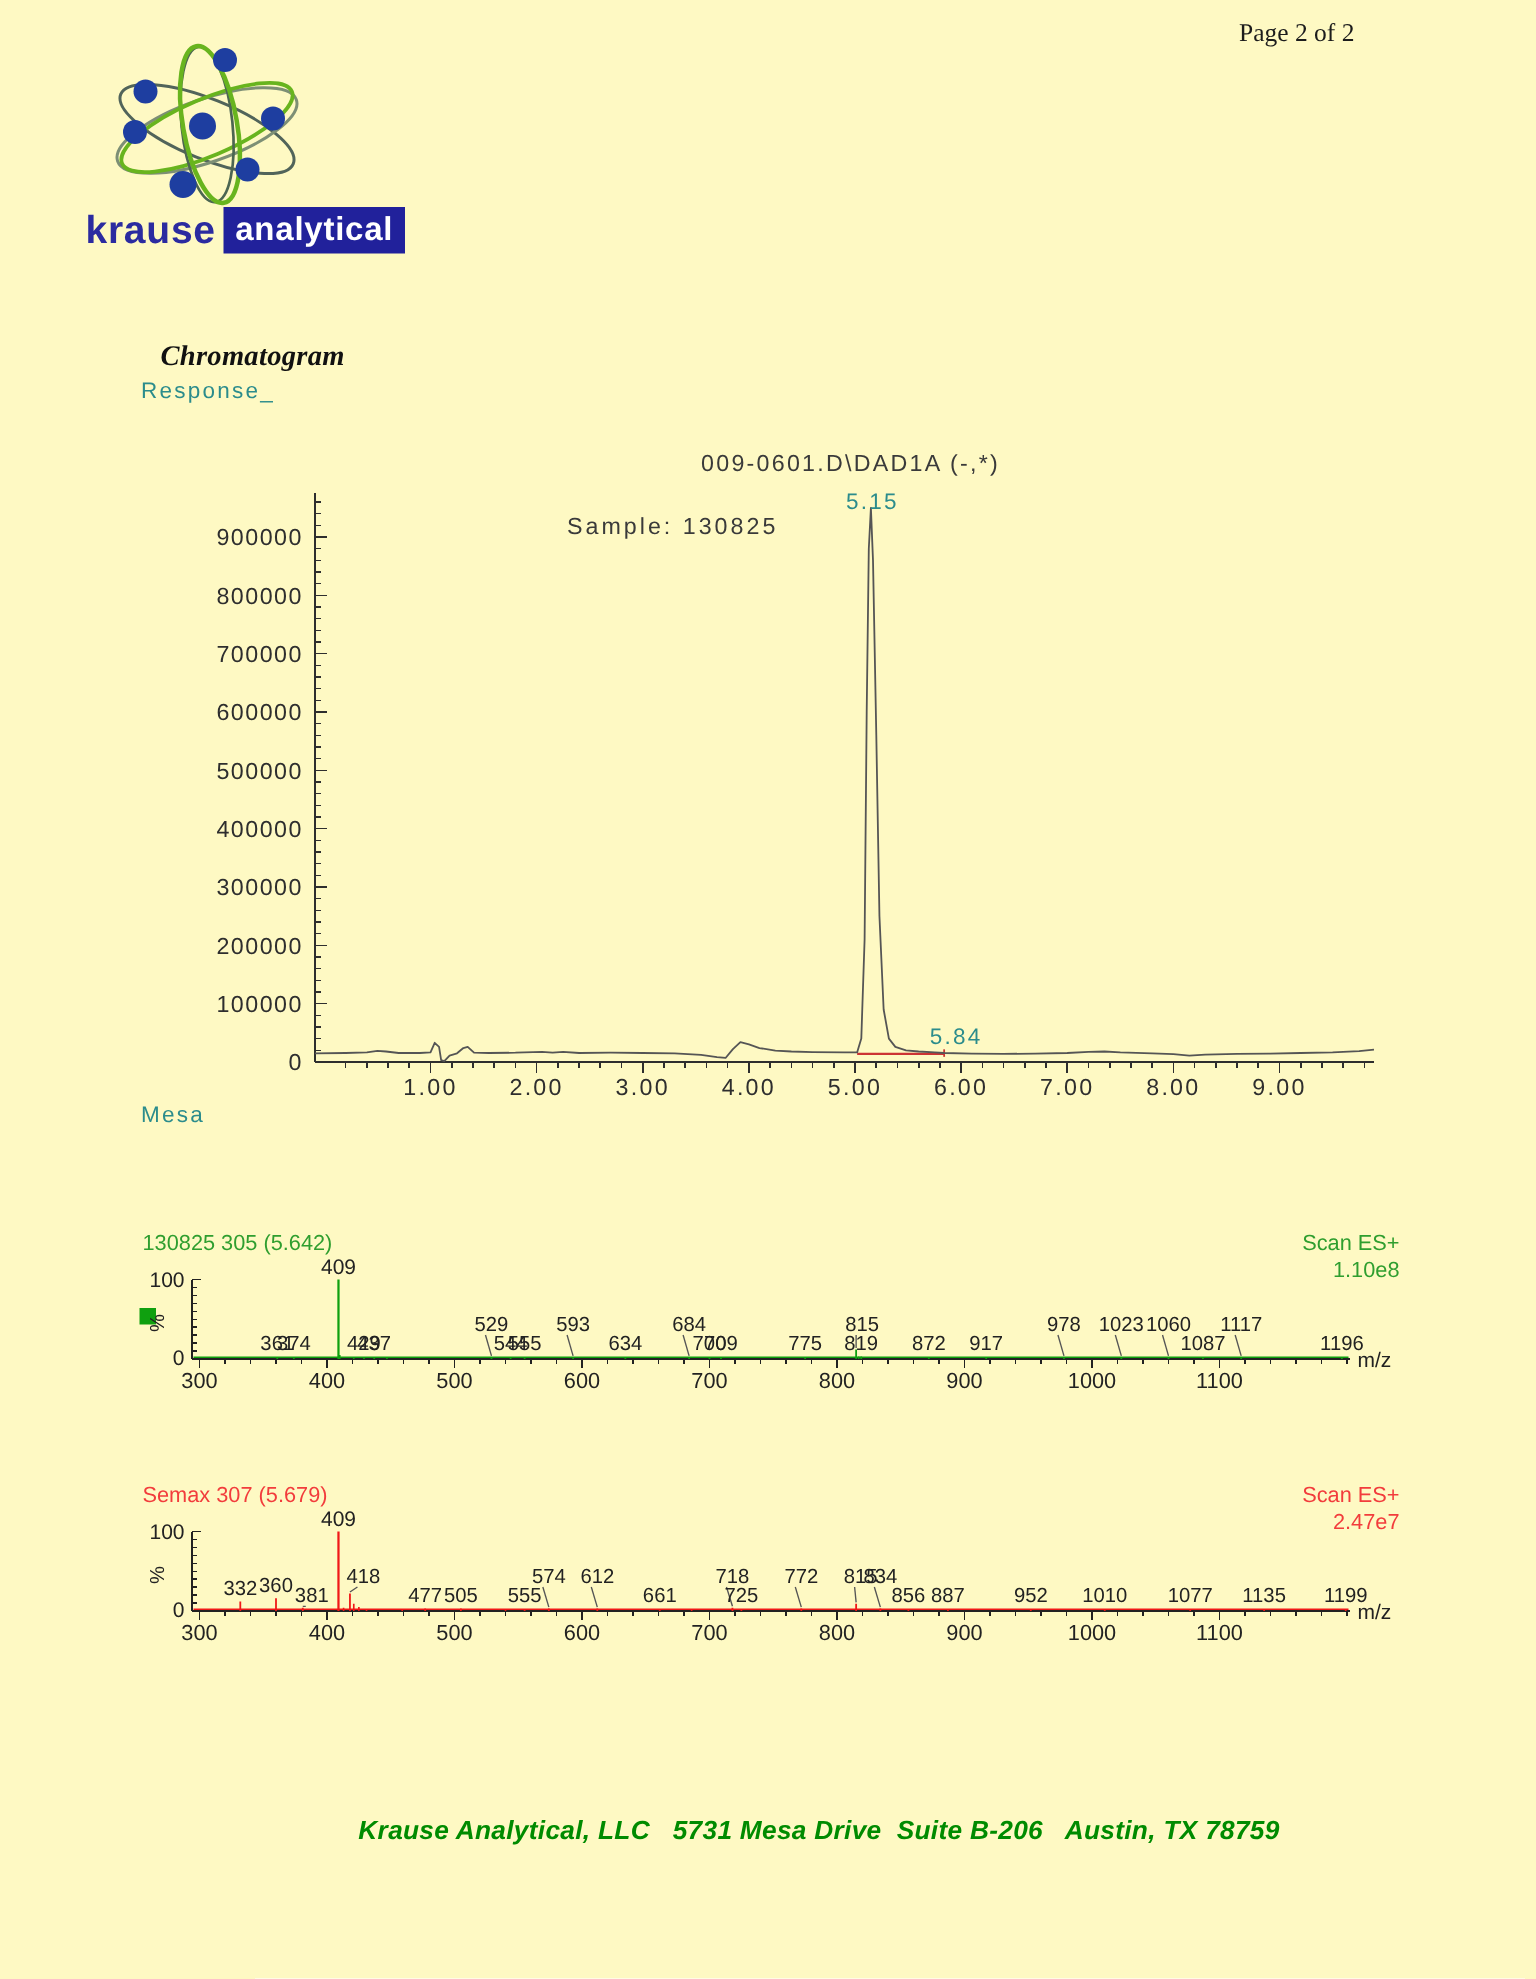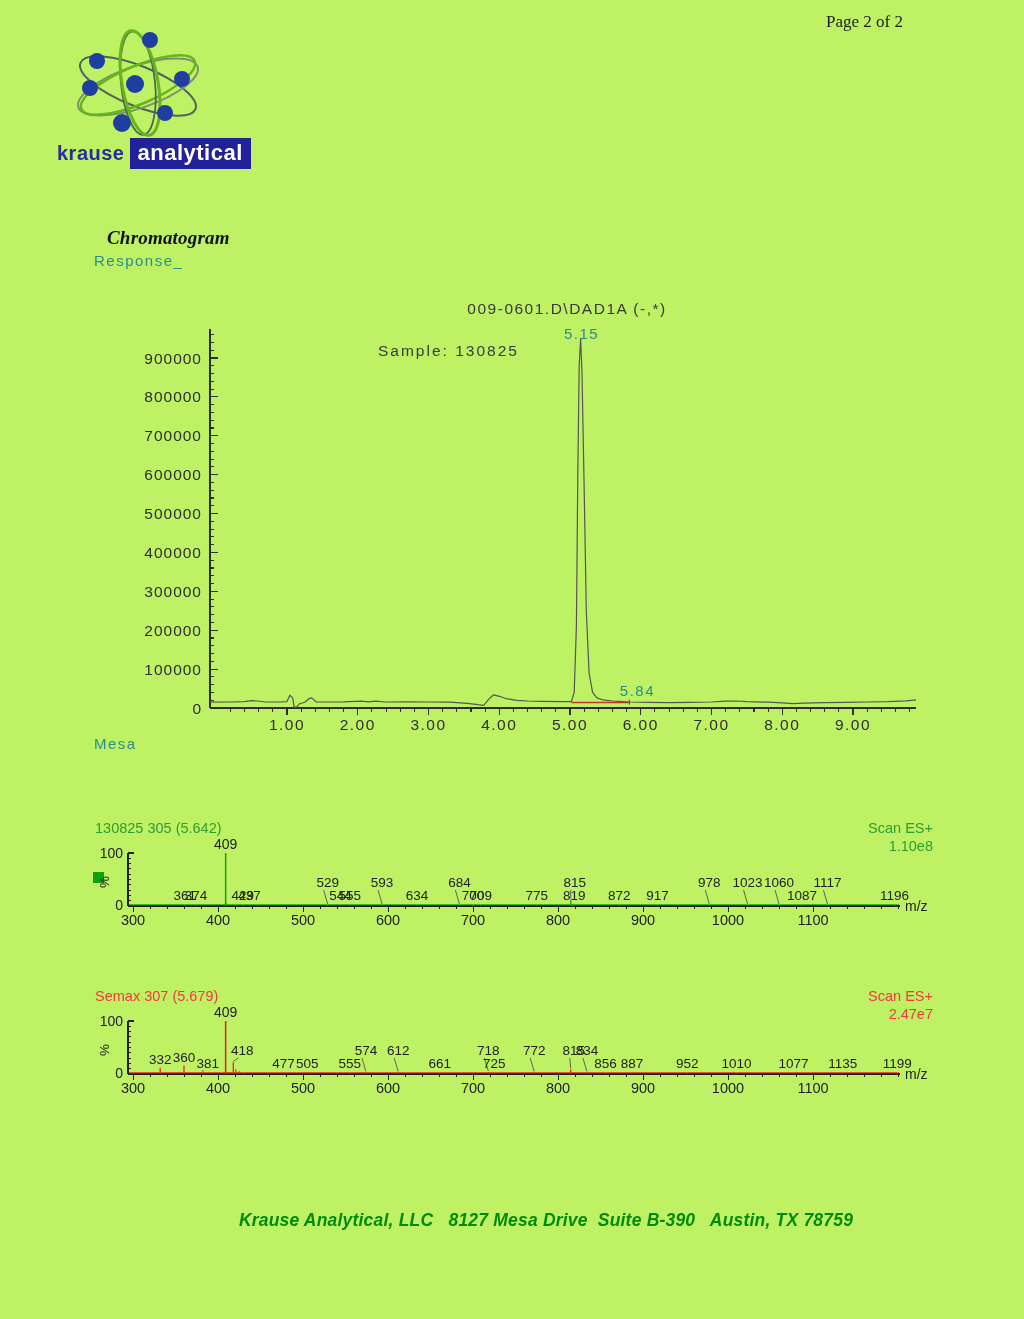--- a/index.html
+++ b/index.html
@@ -1,29 +1,29 @@
 <!DOCTYPE html>
 <html><head>
 <meta charset="utf-8">
 <style>
   * { margin:0; padding:0; box-sizing:border-box; }
   html,body { background:#ffffff; }
   #page {
-    position:relative; width:1024px; height:1319px; background:#bef264;
+    position:relative; width:1024px; height:1319px; background:#fef9c3;
     font-family:"Liberation Sans", sans-serif; overflow:hidden;
   }
   .abs { position:absolute; }
   .serif { font-family:"Liberation Serif", serif; }
   #page-num { left:826px; top:12px; font-size:17px; color:#1c1c1c; }
   
   #logo { left:50px; top:26px; width:200px; height:150px; }
   #logo-atom { position:absolute; left:0; top:0; }
   #brand-row { position:absolute; left:7px; top:112px; white-space:nowrap; }
   #brand-left {
-    display:inline-block; color:#2b2ba0; font-weight:bold; font-size:20px;
+    display:inline-block; color:#2b2ba0; font-weight:bold; font-size:26px;
     letter-spacing:0.5px; vertical-align:middle; padding-right:5px;
   }
   #brand-right {
     display:inline-block; background:#21219b; color:#ffffff; font-weight:bold;
     font-size:22px; letter-spacing:0.5px; vertical-align:middle;
     padding:2px 8px 3px 8px;
   }
   .section-heading { font-weight:bold; font-size:19px; color:#111; letter-spacing:0.2px; }
   #chrom-heading { left:107px; top:227px;font-style:italic; }
   #ms-heading { left:90px; top:776px; }
@@ -484,15 +484,15 @@
         <text x="708.4499999999999" y="82" font-size="13.5" fill="#222" text-anchor="middle" letter-spacing="0">1077</text>
         <line x1="757.75" y1="88" x2="757.75" y2="86.94" stroke="#f01818" stroke-width="1.2"></line>
         <text x="757.75" y="82" font-size="13.5" fill="#222" text-anchor="middle" letter-spacing="0">1135</text>
         <line x1="812.15" y1="88" x2="812.15" y2="86.94" stroke="#f01818" stroke-width="1.2"></line>
         <text x="812.15" y="82" font-size="13.5" fill="#222" text-anchor="middle" letter-spacing="0">1199</text>
         <line x1="140.64999999999998" y1="88" x2="140.64999999999998" y2="35" stroke="#f01818" stroke-width="1.5"></line>
         <text x="140.64999999999998" y="31" font-size="14" fill="#222" text-anchor="middle" letter-spacing="0">409</text>
       </svg>
   </div>
 
-  <div id="footer" class="abs">Krause Analytical, LLC   8127 Mesa Drive  Suite B-390   Austin, TX 78759</div>
+  <div id="footer" class="abs">Krause Analytical, LLC   5731 Mesa Drive  Suite B-206   Austin, TX 78759</div>
 
 </div>
 
 </body></html>

